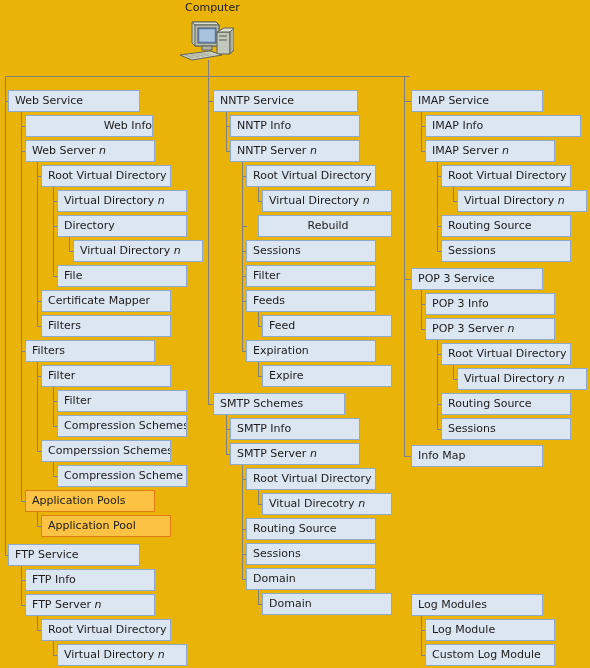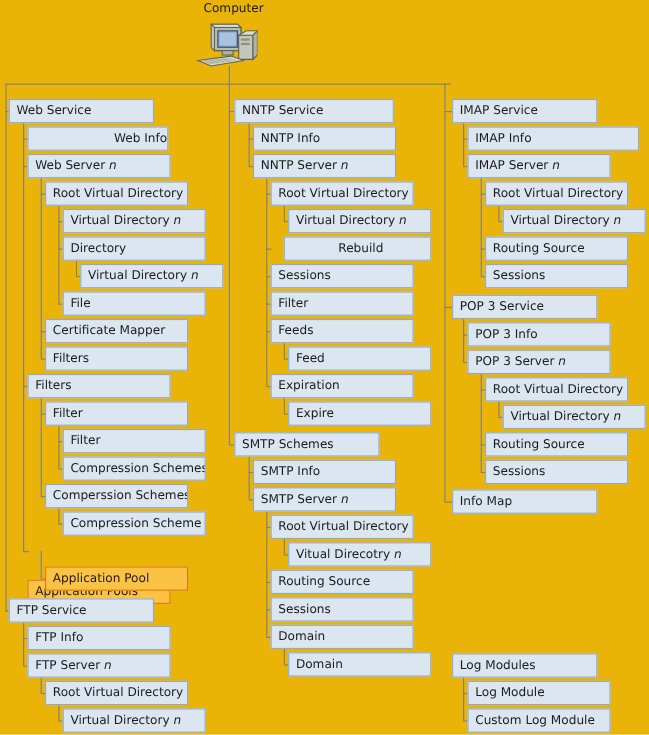--- a/index.html
+++ b/index.html
@@ -220,21 +220,21 @@
       <div class="node" style="left: 73px; top: 240px; width: 130px;"><span>Virtual Directory </span><i>n</i></div>
       <div class="node" style="left: 57px; top: 265px; width: 130px;"><span>File</span></div>
       <div class="node" style="left: 41px; top: 290px; width: 130px;"><span>Certificate Mapper</span></div>
       <div class="node" style="left: 41px; top: 315px; width: 130px;"><span>Filters</span></div>
       <div class="node" style="left: 25px; top: 340px; width: 130px;"><span>Filters</span></div>
       <div class="node" style="left: 41px; top: 365px; width: 130px;"><span>Filter</span></div>
       <div class="node" style="left: 57px; top: 390px; width: 130px;"><span>Filter</span></div>
       <div class="node" style="left: 57px; top: 415px; width: 130px;"><span>Compression Schemes</span></div>
       <div class="node" style="left: 41px; top: 440px; width: 130px;"><span>Comperssion Schemes</span></div>
       <div class="node" style="left: 57px; top: 465px; width: 130px;"><span>Compression Scheme</span></div>
-      <div class="node hl" style="left: 25px; top: 490px; width: 130px; margin-top: 37px;"><span>Application Pools</span></div>
+      <div class="node hl" style="left: 25px; top: 490px; width: 130px;"><span>Application Pools</span></div>
       <div class="node hl" style="left: 41px; top: 515px; width: 130px;"><span>Application Pool</span></div>
       <div class="node" style="left: 8px; top: 544px; width: 132px;"><span>FTP Service</span></div>
       <div class="node" style="left: 25px; top: 569px; width: 130px;"><span>FTP Info</span></div>
       <div class="node" style="left: 25px; top: 594px; width: 130px;"><span>FTP Server </span><i>n</i></div>
       <div class="node" style="left: 41px; top: 619px; width: 130px;"><span>Root Virtual Directory</span></div>
       <div class="node" style="left: 57px; top: 644px; width: 130px;"><span>Virtual Directory </span><i>n</i></div>
       <div class="node" style="left: 213px; top: 90px; width: 145px;"><span>NNTP Service</span></div>
       <div class="node" style="left: 230px; top: 115px; width: 130px;"><span>NNTP Info</span></div>
       <div class="node" style="left: 230px; top: 140px; width: 130px;"><span>NNTP Server </span><i>n</i></div>
       <div class="node" style="left: 246px; top: 165px; width: 130px;"><span>Root Virtual Directory</span></div>

